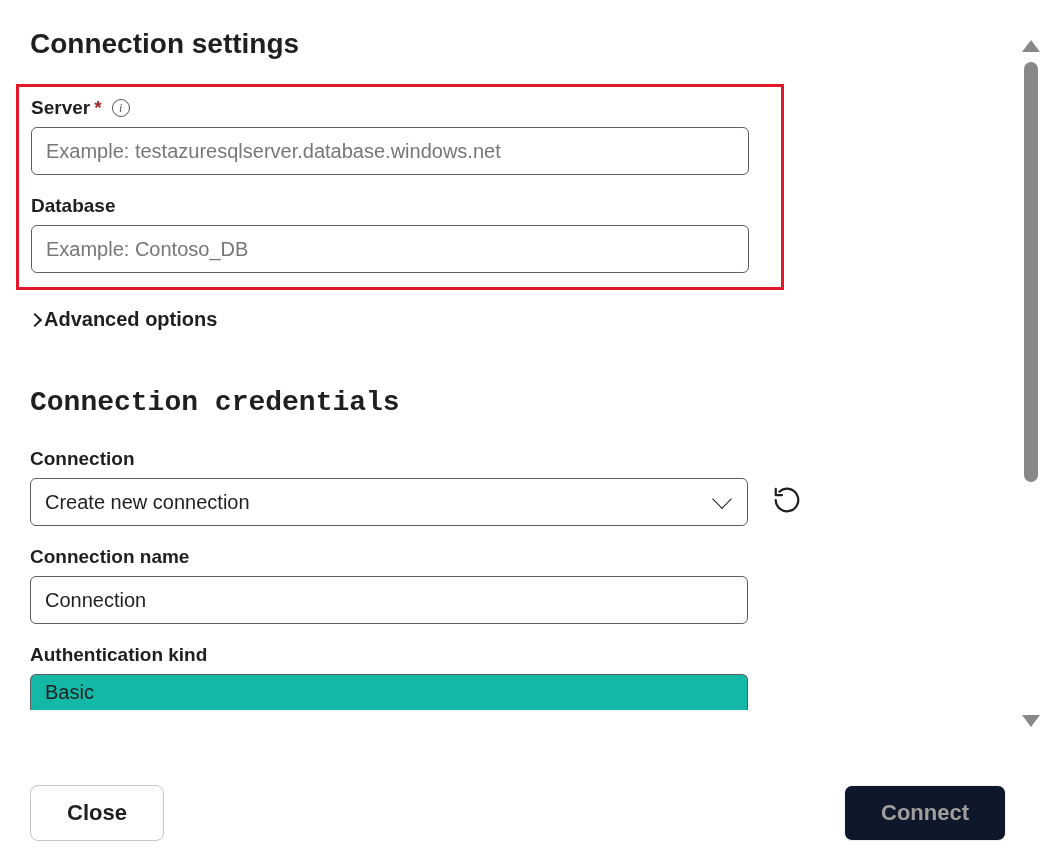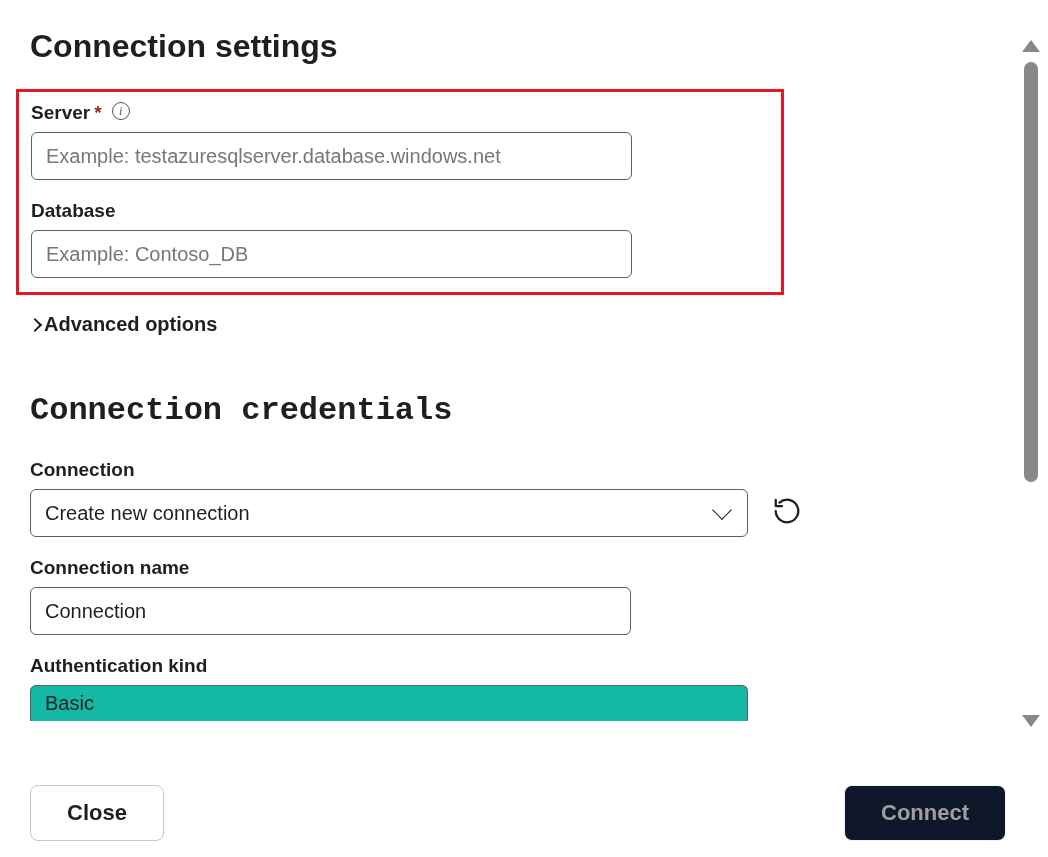--- a/index.html
+++ b/index.html
@@ -14,39 +14,40 @@
     overflow: hidden;
     position: relative;
   }
   .page {
     padding: 20px 30px 0 30px;
     width: 1000px;
     height: 857px;
     position: relative;
   }
   .section-title {
-    font-size: 32px;
+    font-size: 28px;
     font-weight: 600;
     margin: 8px 0 24px 0;
   }
   .section-title.creds {
     margin-top: 52px;
     margin-bottom: 30px;
     font-family: Liberation Mono, monospace;
   }
   .highlight-box {
     border: 3px solid #e2182a;
     padding: 10px 12px 14px 12px;
     margin-left: -14px;
     width: 768px;
   }
   .field { margin-bottom: 20px; }
   .field:last-child { margin-bottom: 0; }
   .label-row {
     display: flex;
+    align-items: center;
     gap: 10px;
     margin-bottom: 8px;
   }
   .label {
     font-size: 19px;
     font-weight: 600;
     color: #201f1e;
   }
   .req { color: #a4262c; font-weight: 600; margin-left: 4px; }
   .info-icon {
@@ -55,21 +56,21 @@
     border-radius: 50%;
     display: inline-flex;
     align-items: center; justify-content: center;
     font-size: 12px;
     font-family: Georgia, serif;
     font-style: italic;
     color: #555;
     line-height: 1;
   }
   .text-input {
-    width: 601px;
+    width: 718px;
     height: 48px;
     border: 1px solid #605e5c;
     border-radius: 6px;
     padding: 0 14px;
     font-size: 20px;
     font-family: inherit;
     color: #201f1e;
     background: #fff;
   }
   .text-input::placeholder { color: #777; }

